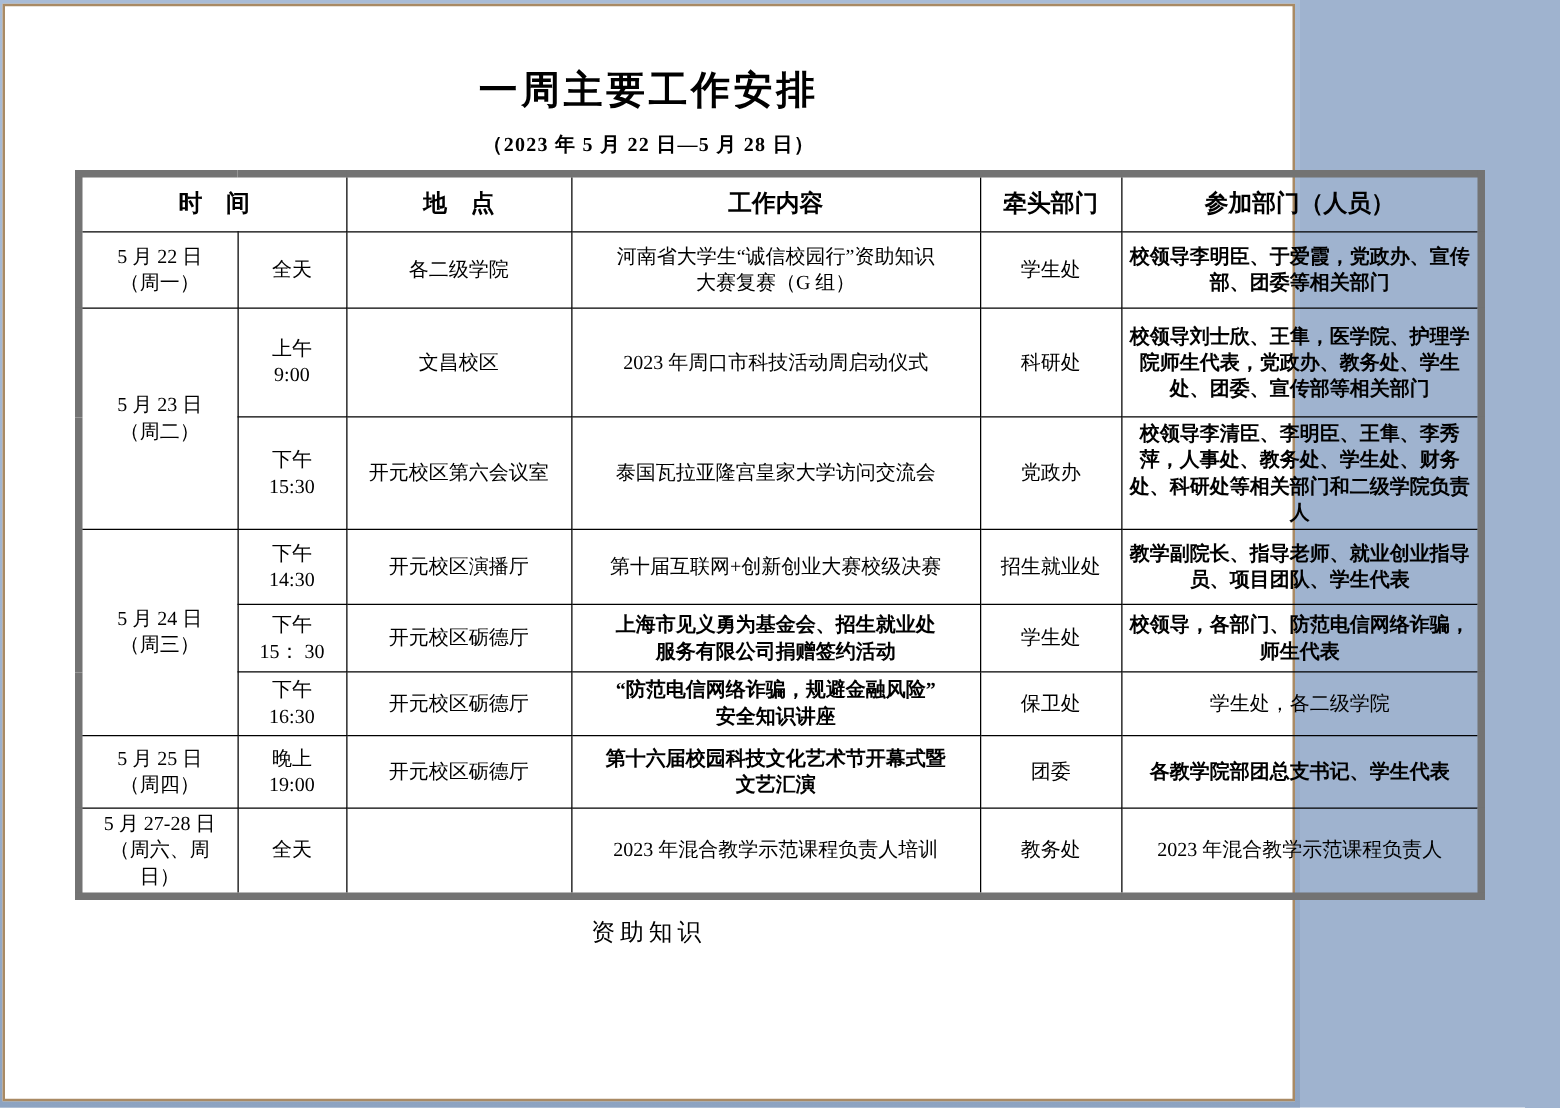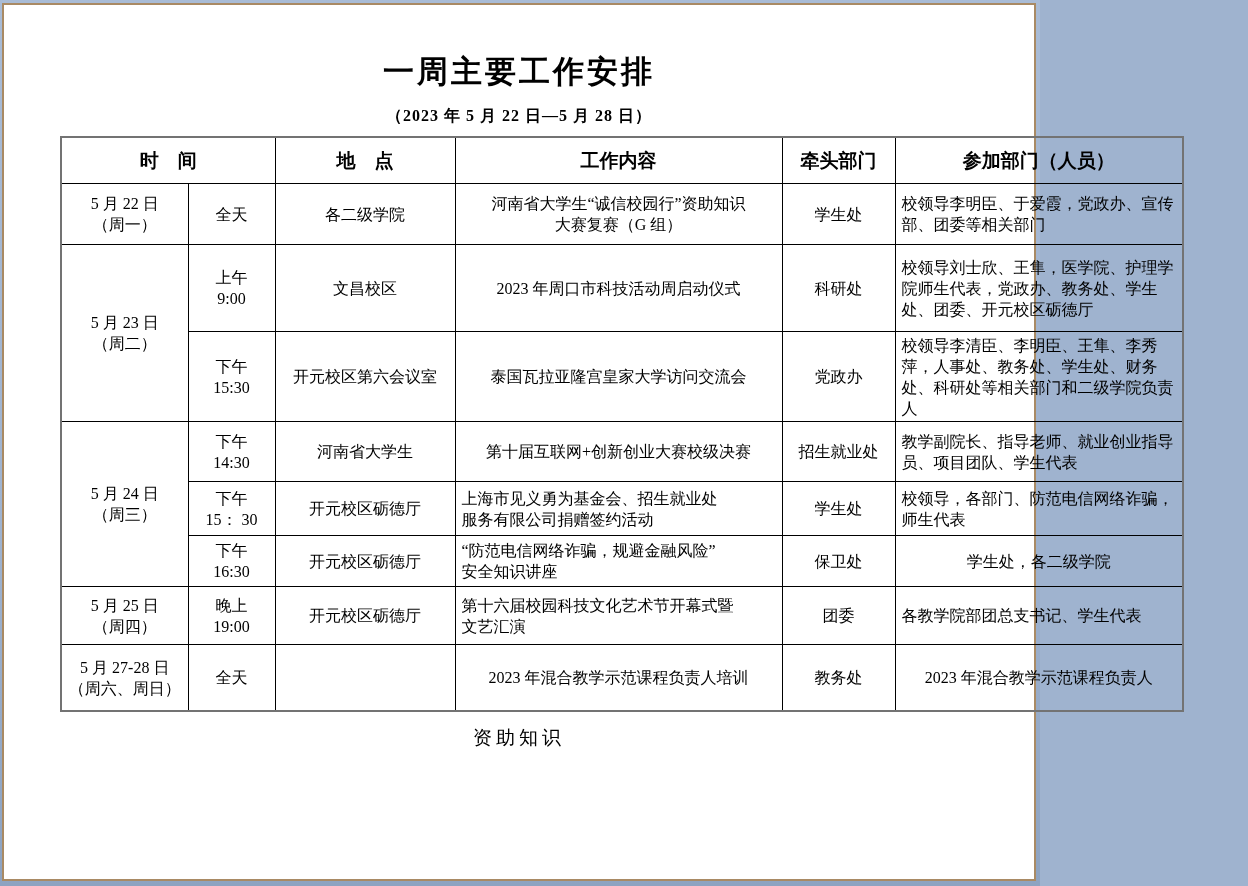--- a/index.html
+++ b/index.html
@@ -33,40 +33,40 @@
     text-align:center;
     font-size:16px;
     font-weight:bold;
     letter-spacing:1px;
   }
   table.schedule{
     border-collapse:collapse;
     table-layout:fixed;
     width:1122px;
     margin:9px 0 0 56px;
-    border:2px solid #737373;
+    border:6px solid #737373;
   }
   table.schedule th, table.schedule td{
     border:1px solid #000;
     font-size:16px;
     line-height:21px;
     vertical-align:middle;
     padding:2px 6px;
     white-space:pre-line;
     overflow:hidden;
     box-sizing:border-box;
   }
   table.schedule th{
     font-size:19px;
     font-weight:bold;
     text-align:center;
     padding:2px 2px;
   }
   td.c{text-align:center;}
-  td.l{text-align:left;}
+  td.l{text-align:center;font-weight:bold;}
   .doc-footer{
     margin-top:13px;
     text-align:center;
     font-size:19px;
     letter-spacing:4px;
   }
 </style>
 </head>
 <body>
 
@@ -106,36 +106,36 @@
           <td class="l">校领导李明臣、于爱霞，党政办、宣传部、团委等相关部门</td>
         </tr>
         <tr style="height:87px">
           <td class="c" rowspan="2">5 月 23 日
 （周二）</td>
           <td class="c">上午
 9:00</td>
           <td class="c">文昌校区</td>
           <td class="c">2023 年周口市科技活动周启动仪式</td>
           <td class="c">科研处</td>
-          <td class="l">校领导刘士欣、王隼，医学院、护理学院师生代表，党政办、教务处、学生处、团委、开元校区砺德厅</td>
+          <td class="l">校领导刘士欣、王隼，医学院、护理学院师生代表，党政办、教务处、学生处、团委、宣传部等相关部门</td>
         </tr>
         <tr style="height:90px">
           <td class="c">下午
 15:30</td>
           <td class="c">开元校区第六会议室</td>
           <td class="c">泰国瓦拉亚隆宫皇家大学访问交流会</td>
           <td class="c">党政办</td>
           <td class="l">校领导李清臣、李明臣、王隼、李秀萍，人事处、教务处、学生处、财务处、科研处等相关部门和二级学院负责人</td>
         </tr>
         <tr style="height:60px">
           <td class="c" rowspan="3">5 月 24 日
 （周三）</td>
           <td class="c">下午
 14:30</td>
-          <td class="c">河南省大学生</td>
+          <td class="c">开元校区演播厅</td>
           <td class="c">第十届互联网+创新创业大赛校级决赛</td>
           <td class="c">招生就业处</td>
           <td class="l">教学副院长、指导老师、就业创业指导员、项目团队、学生代表</td>
         </tr>
         <tr style="height:54px">
           <td class="c">下午
 15： 30</td>
           <td class="c">开元校区砺德厅</td>
           <td class="l">上海市见义勇为基金会、招生就业处
 服务有限公司捐赠签约活动</td>

